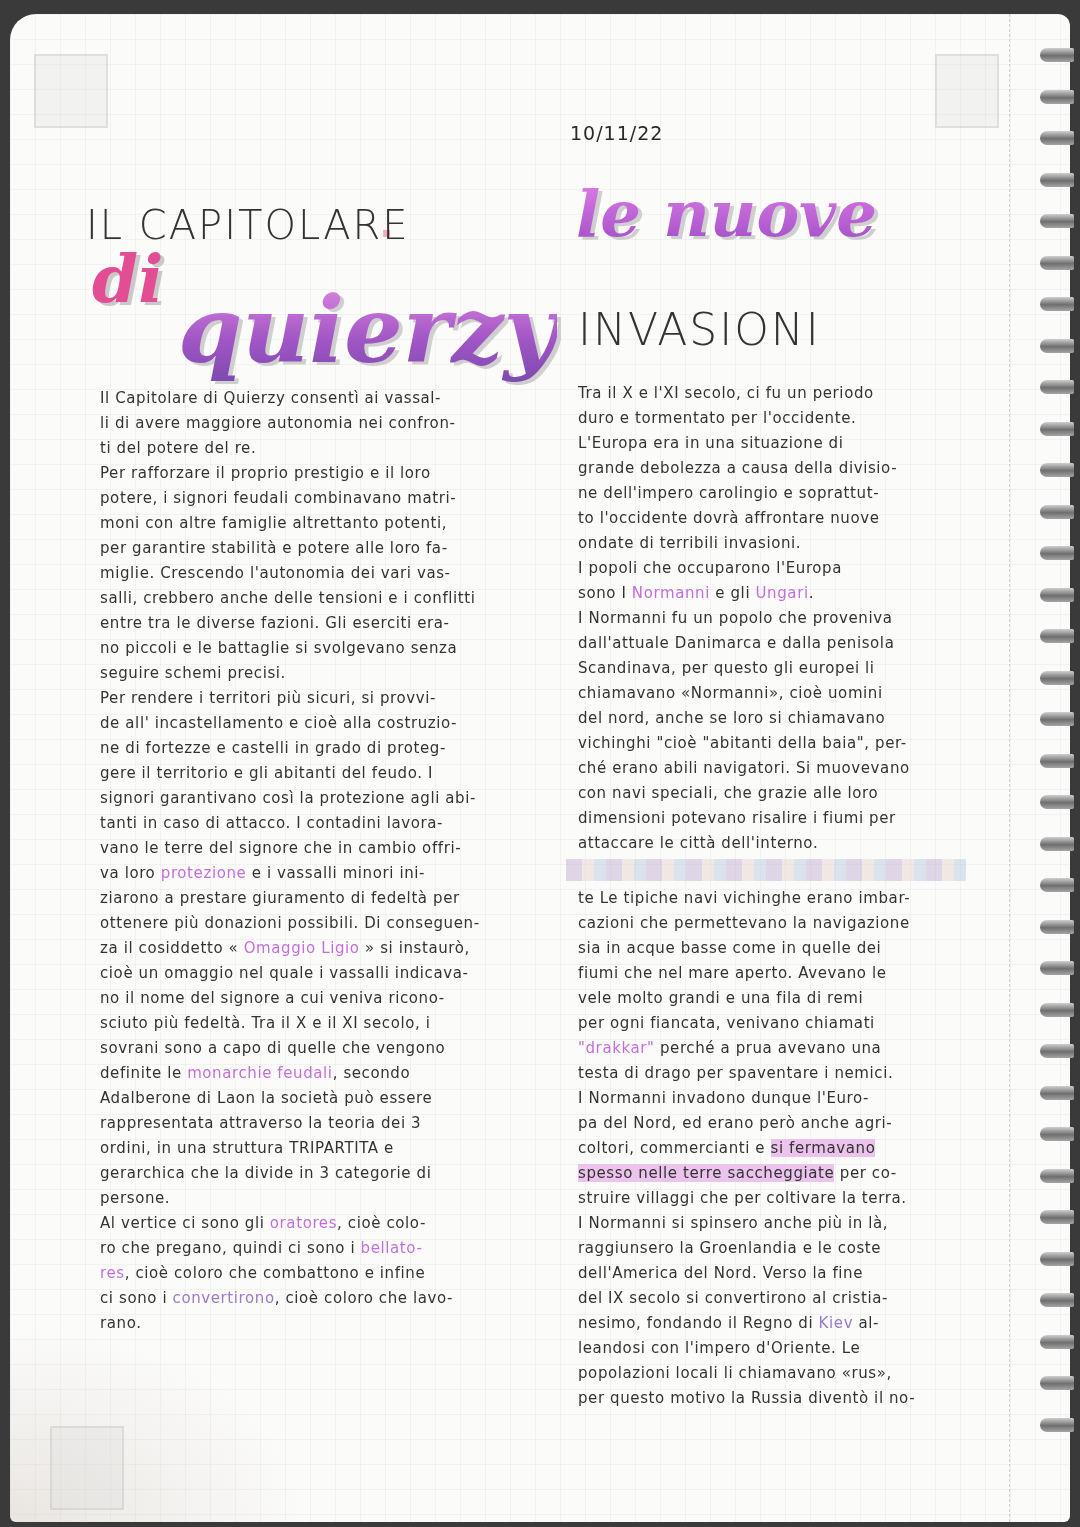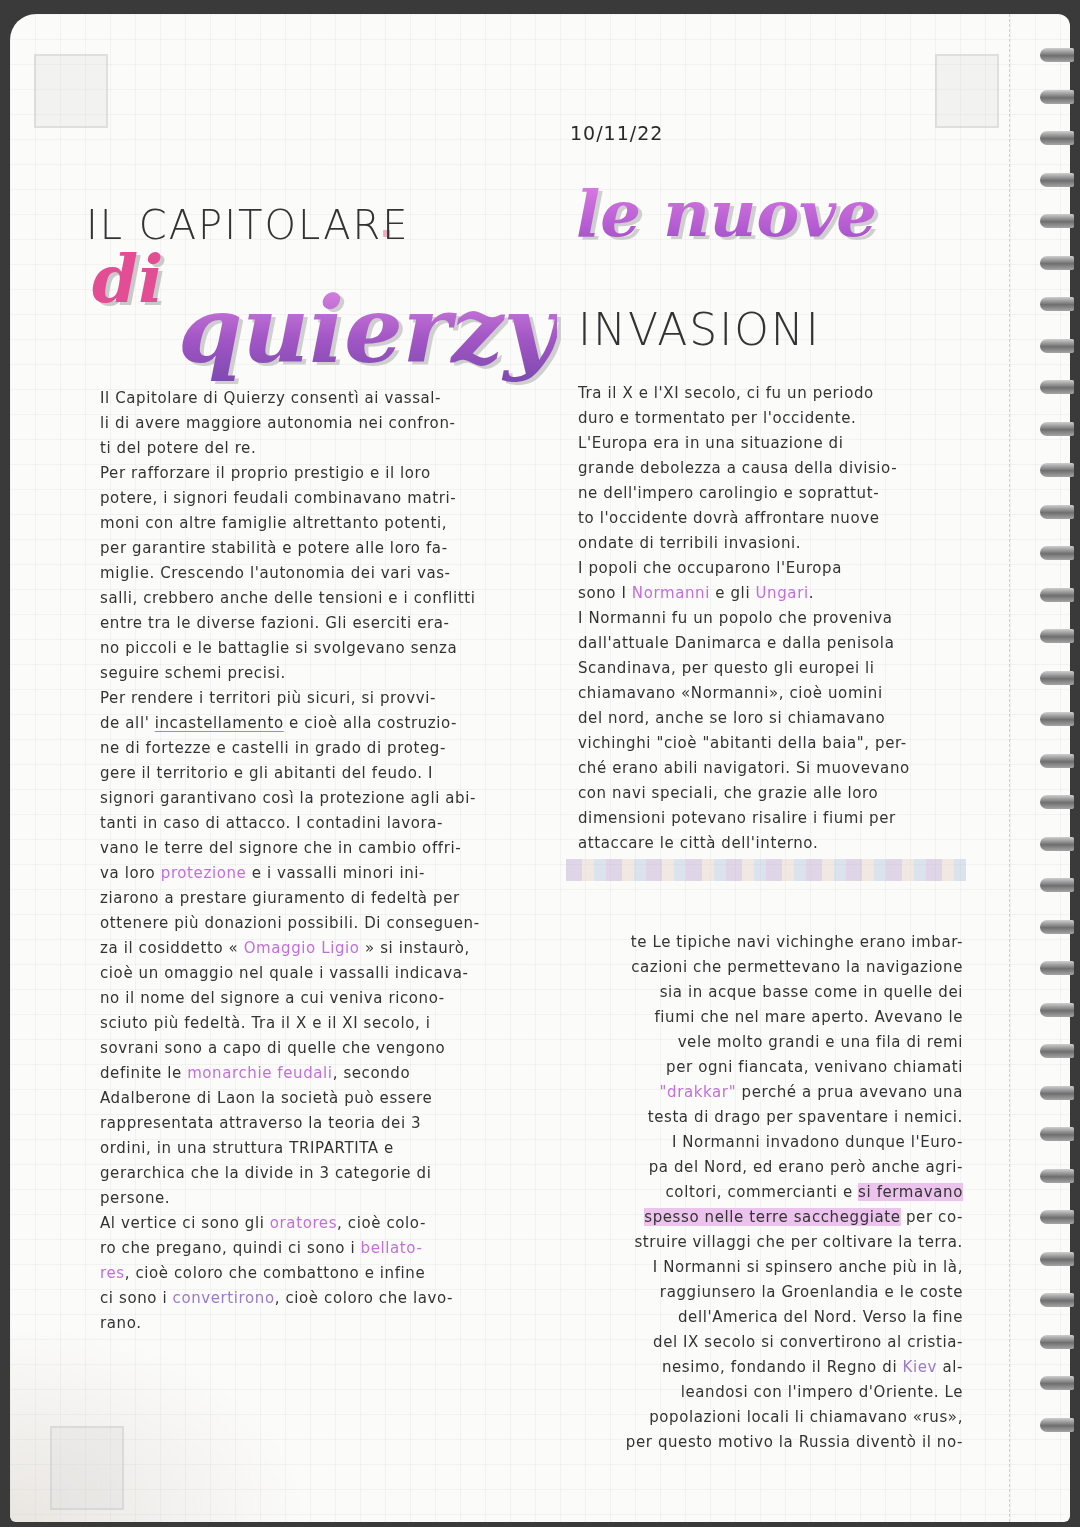--- a/index.html
+++ b/index.html
@@ -51,26 +51,26 @@
     -webkit-background-clip: text; background-clip: text; color: transparent;
     text-shadow: none; filter: drop-shadow(4px 3px 0 #cfcfcf);
   }
   .col {
     position: absolute;
     font-family: "DejaVu Sans", sans-serif; font-size: 15px; color: #333;
     line-height: 25px; letter-spacing: 0.6px;
   }
   .col-left { left: 90px; top: 372px; width: 430px; }
   .col-right-a { left: 568px; top: 367px; width: 385px; }
-  .col-right-b { left: 568px; top: 916px; width: 385px; text-align: right; }
+  .col-right-b { left: 568px; top: 872px; width: 385px; }
   .line { white-space: nowrap; display: block; }
   .kw { color: #c26fd9; }
   .kw2 { color: #9c79c9; }
   .hl { background: #ecc3ec; border-radius: 0; }
-  .ul { text-decoration: underline; text-decoration-color: #b77bd6; text-underline-offset: 3px; }
+  .ul { text-decoration-color: #b77bd6; text-underline-offset: 3px; }
   .washi {
     position: absolute; left: 556px; top: 845px; width: 400px; height: 22px;
     background:
       repeating-linear-gradient(90deg, rgba(190,170,210,0.55) 0 16px, rgba(230,210,200,0.55) 16px 28px, rgba(175,195,220,0.5) 28px 40px);
     opacity: 0.85;
   }
   .spiral { position: absolute; right: 0; top: 30px; width: 50px; height: 1480px; }
   .ring {
     position: absolute; right: 6px; width: 34px; height: 14px;
     border-radius: 8px 2px 2px 8px;

